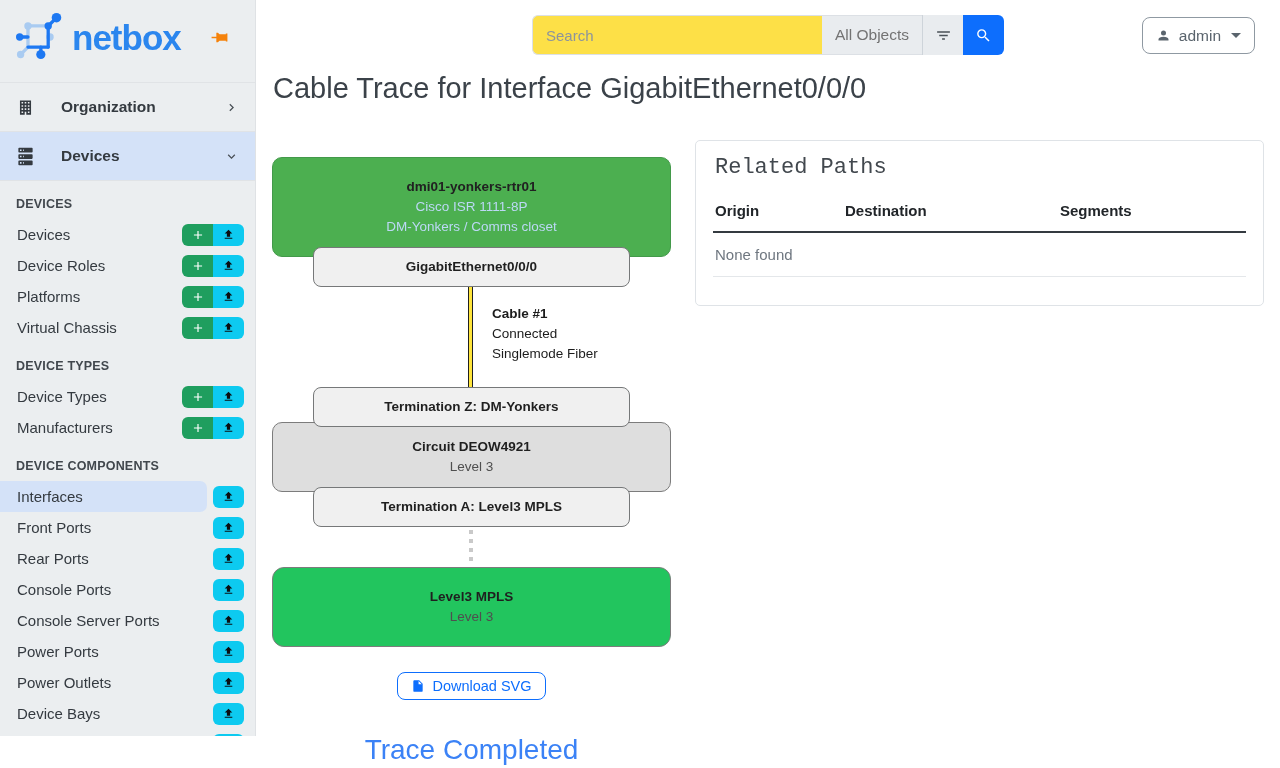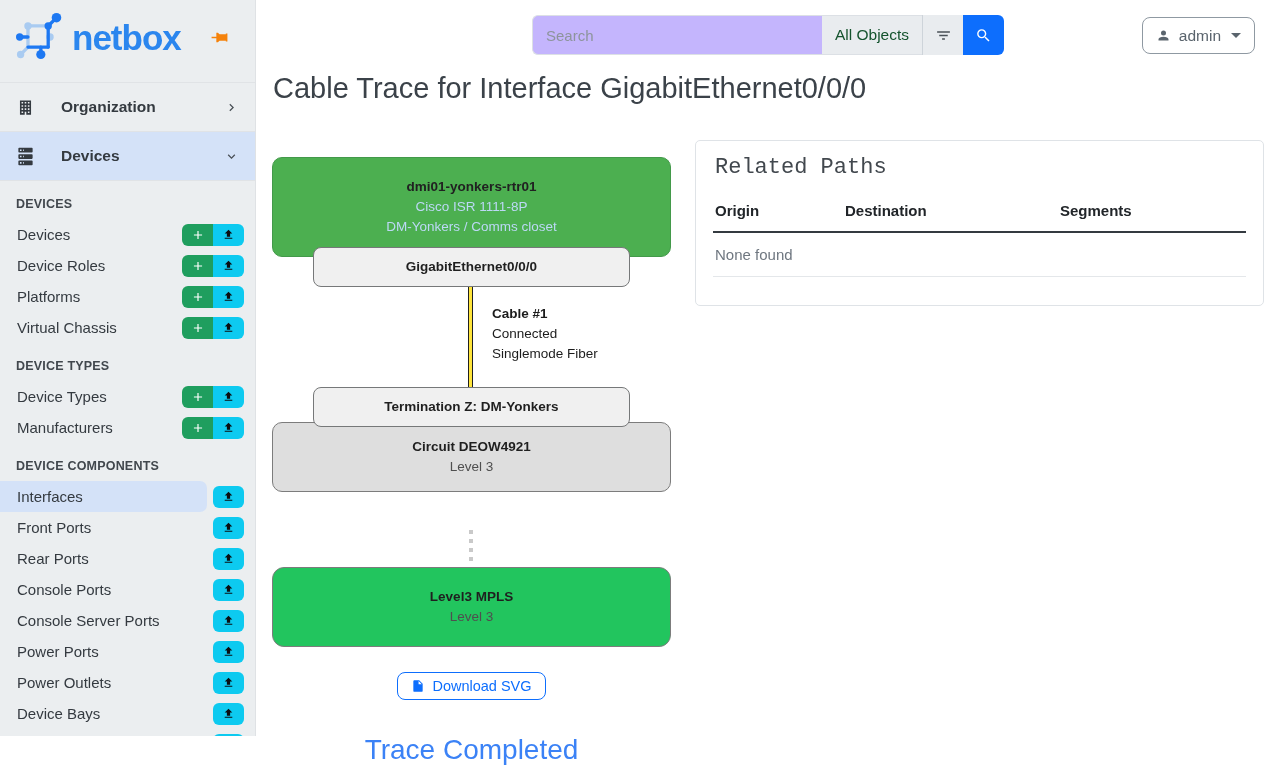--- a/index.html
+++ b/index.html
@@ -63,26 +63,26 @@
   .btn-import { background:#0dcaf0; border-radius:0 6px 6px 0; }
   .btn-import.solo { border-radius:6px; }
 
   
   .main { flex:1; position:relative; background:#fff; }
   .topbar { height:70px; display:flex; align-items:center; justify-content:center; position:relative; }
   .search-group { display:flex; height:40px; width:472px; }
   .search-input {
     flex:1; min-width:0; border:1px solid #dce0e5; border-right:none;
     border-radius:6px 0 0 6px; padding:0 13px; font-size:15px;
-    font-family:"Liberation Sans", sans-serif; color:#495057; outline:none; background:#c4b5fd;
+    font-family:"Liberation Sans", sans-serif; color:#495057; outline:none; background:#fde047;
   }
   .search-input::placeholder { color:#8d949c; }
   .scope-btn {
     width:100px; background:#e9ecef; border:1px solid #dce0e5; border-left:none; border-right:none;
-    font-size:15.5px; color:#14532d; cursor:pointer; font-family:"Liberation Sans", sans-serif;
+    font-size:15.5px; color:#737373; cursor:pointer; font-family:"Liberation Sans", sans-serif;
   }
   .filter-btn {
     width:41px; background:#e9ecef; border:none; border-left:1px solid #ced4da;
     display:flex; align-items:center; justify-content:center; cursor:pointer;
   }
   .search-btn {
     width:41px; background:#0d6efd; border:none; border-radius:0 6px 6px 0;
     display:flex; align-items:center; justify-content:center; cursor:pointer;
   }
   .admin-btn {
@@ -536,20 +536,23 @@
 
         <div class="tbox port-box termz-box">
           <div>Termination Z: DM-Yonkers</div>
         </div>
 
         <div class="tbox circuit-box">
           <div class="node-name">Circuit DEOW4921</div>
           <div class="node-sub">Level 3</div>
         </div>
 
+        <div class="tbox port-box terma-box">
+          <div>Termination A: Level3 MPLS</div>
+        </div>
 
         <div class="dash-line"></div>
 
         <div class="tbox pnet-box">
           <div class="node-name">Level3 MPLS</div>
           <div class="node-sub">Level 3</div>
         </div>
       </div>
 
       <div class="download-row">

